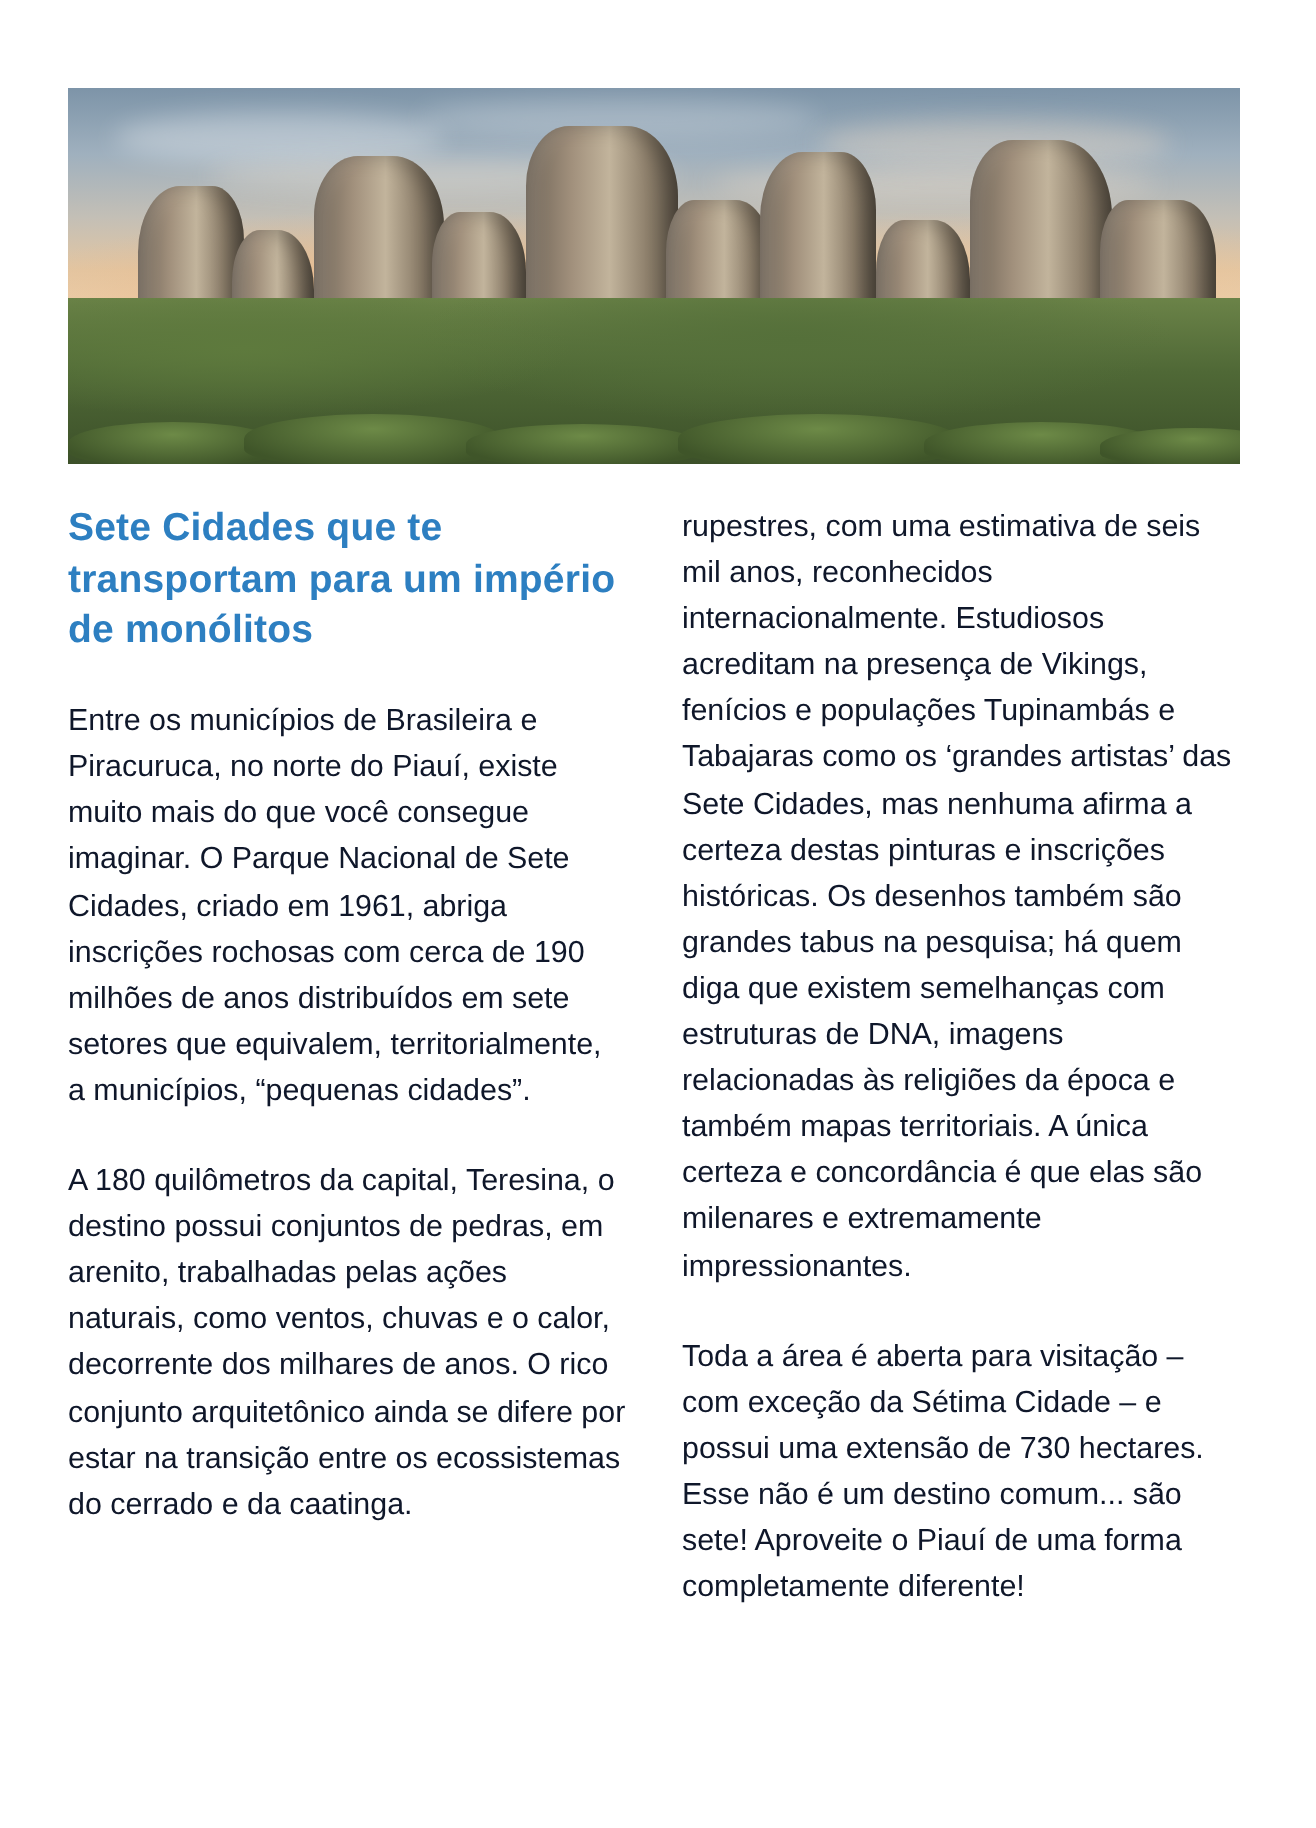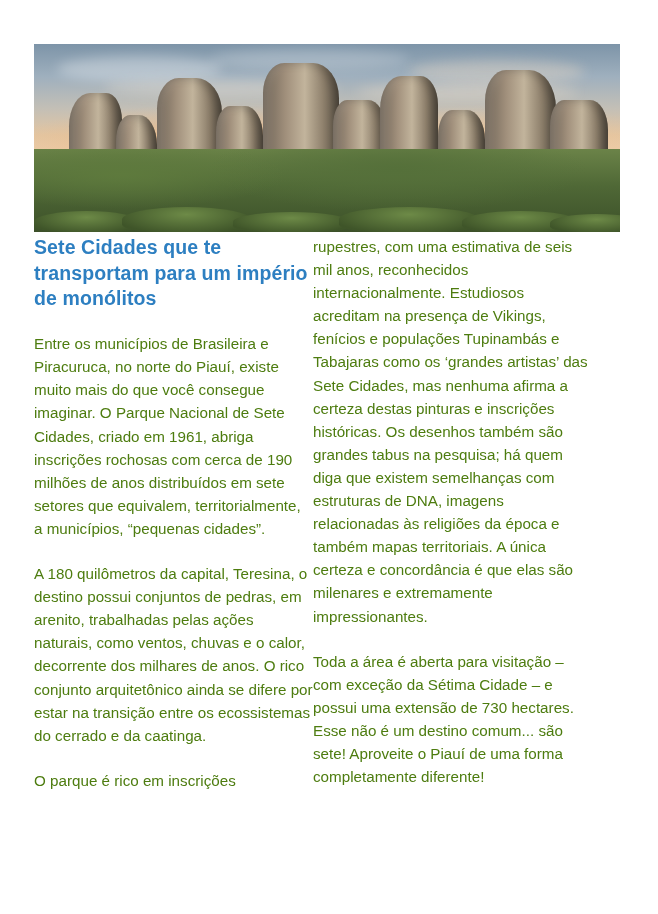--- a/index.html
+++ b/index.html
@@ -85,41 +85,42 @@
   }
   .s1 { left: 0%;   width: 18%; height: 26%; }
   .s2 { left: 15%;  width: 22%; height: 30%; }
   .s3 { left: 34%;  width: 20%; height: 24%; }
   .s4 { left: 52%;  width: 24%; height: 30%; }
   .s5 { left: 73%;  width: 20%; height: 26%; }
   .s6 { left: 88%;  width: 16%; height: 22%; }
 
   
   .columns {
-    margin-top: 3px;
+    margin-top: 20px;
     display: flex;
+    gap: 28px;
     width: 586px;
   }
   .col {
     width: 279px;
     box-sizing: border-box;
   }
   h1.headline {
     margin: 0 0 20px 0;
     font-size: 19.5px;
     line-height: 1.32;
     font-weight: bold;
     color: #2d7fc1;
     letter-spacing: 0.1px;
   }
   p.body {
     margin: 0 0 22px 0;
     font-size: 15.2px;
     line-height: 1.52;
-    color: #4d7c0f;
+    color: #0f172a;
     text-align: left;
   }
   p.body:last-child { margin-bottom: 0; }
 </style>
 </head>
 <body>
 
 <div class="page">
 
   <div class="hero">
@@ -149,21 +150,20 @@
       <div class="shrub s6"></div>
     </div>
   </div>
 
   <div class="columns">
 
     <div class="col">
       <h1 class="headline">Sete Cidades que te transportam para um império de monólitos</h1>
       <p class="body">Entre os municípios de Brasileira e Piracuruca, no norte do Piauí, existe muito mais do que você consegue imaginar. O Parque Nacional de Sete Cidades, criado em 1961, abriga inscrições rochosas com cerca de 190 milhões de anos distribuídos em sete setores que equivalem, territorialmente, a municípios, “pequenas cidades”.</p>
       <p class="body">A 180 quilômetros da capital, Teresina, o destino possui conjuntos de pedras, em arenito, trabalhadas pelas ações naturais, como ventos, chuvas e o calor, decorrente dos milhares de anos. O rico conjunto arquitetônico ainda se difere por estar na transição entre os ecossistemas do cerrado e da caatinga.</p>
-      <p class="body">O parque é rico em inscrições</p>
     </div>
 
     <div class="col">
       <p class="body">rupestres, com uma estimativa de seis mil anos, reconhecidos internacionalmente. Estudiosos acreditam na presença de Vikings, fenícios e populações Tupinambás e Tabajaras como os ‘grandes artistas’ das Sete Cidades, mas nenhuma afirma a certeza destas pinturas e inscrições históricas. Os desenhos também são grandes tabus na pesquisa; há quem diga que existem semelhanças com estruturas de DNA, imagens relacionadas às religiões da época e também mapas territoriais. A única certeza e concordância é que elas são milenares e extremamente impressionantes.</p>
       <p class="body">Toda a área é aberta para visitação – com exceção da Sétima Cidade – e possui uma extensão de 730 hectares. Esse não é um destino comum... são sete! Aproveite o Piauí de uma forma completamente diferente!</p>
     </div>
 
   </div>
 </div>
 

